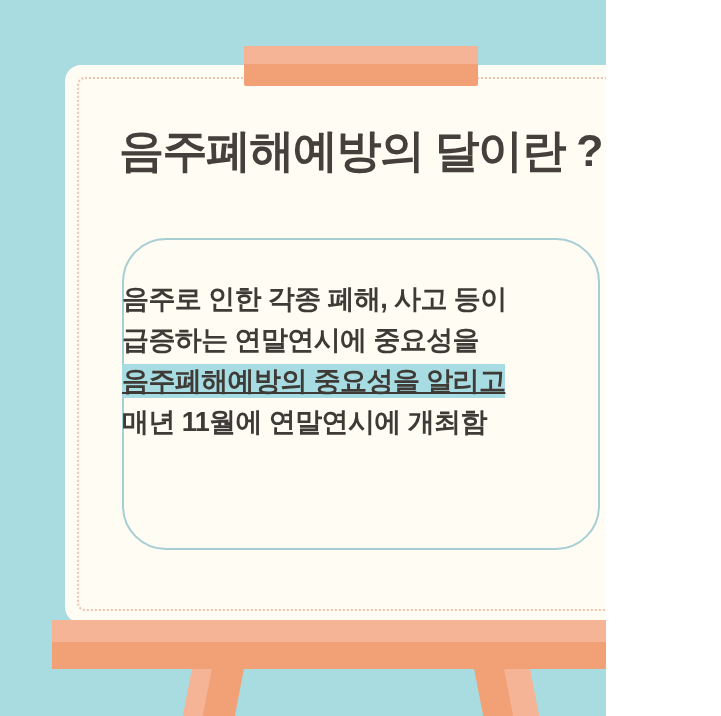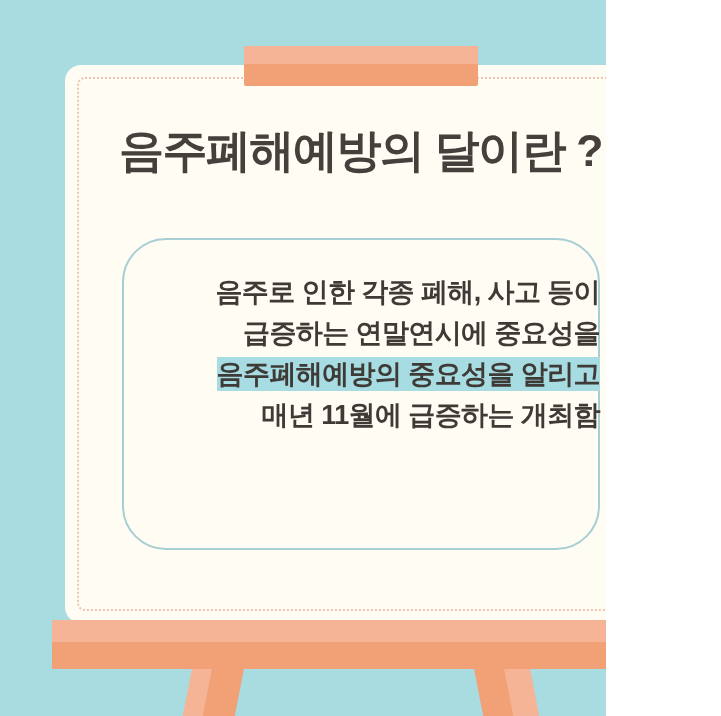--- a/index.html
+++ b/index.html
@@ -152,38 +152,39 @@
     height: 312px;
     border: 2px solid #a7cfd3;
     border-radius: 44px;
     box-sizing: border-box;
   }
 
   
   #body-text {
     position: absolute;
     left: 122px;
-    top: 272px;
+    top: 279px;
     width: 478px;
-    text-align: right;
+    text-align: left;
     font-size: 27px;
     font-weight: 700;
     letter-spacing: -0.6px;
     color: #3e3a36;
   }
   .body-line {
     display: block;
     height: 41px;
     line-height: 41px;
     white-space: nowrap;
   }
   .hl {
     background: #a8dce3;
     padding: 2px 0;
     box-decoration-break: clone;
+    text-decoration: underline;
     -webkit-box-decoration-break: clone;
   }
 </style>
 </head>
 <body>
 
 <div id="poster">
 
   <div id="leg-left-back" class="easel-leg light"></div>
   <div id="leg-left-front" class="easel-leg"></div>
@@ -210,17 +211,17 @@
     <span class="body-line">
       <span>음주로 인한 각종 폐해, 사고 등이</span>
     </span>
     <span class="body-line">
       <span>급증하는 연말연시에 중요성을</span>
     </span>
     <span class="body-line">
       <span class="hl">음주폐해예방의 중요성을 알리고</span>
     </span>
     <span class="body-line">
-      <span>매년 11월에 급증하는 개최함</span>
+      <span>매년 11월에 연말연시에 개최함</span>
     </span>
   </div>
 
 </div>
 
 </body></html>

